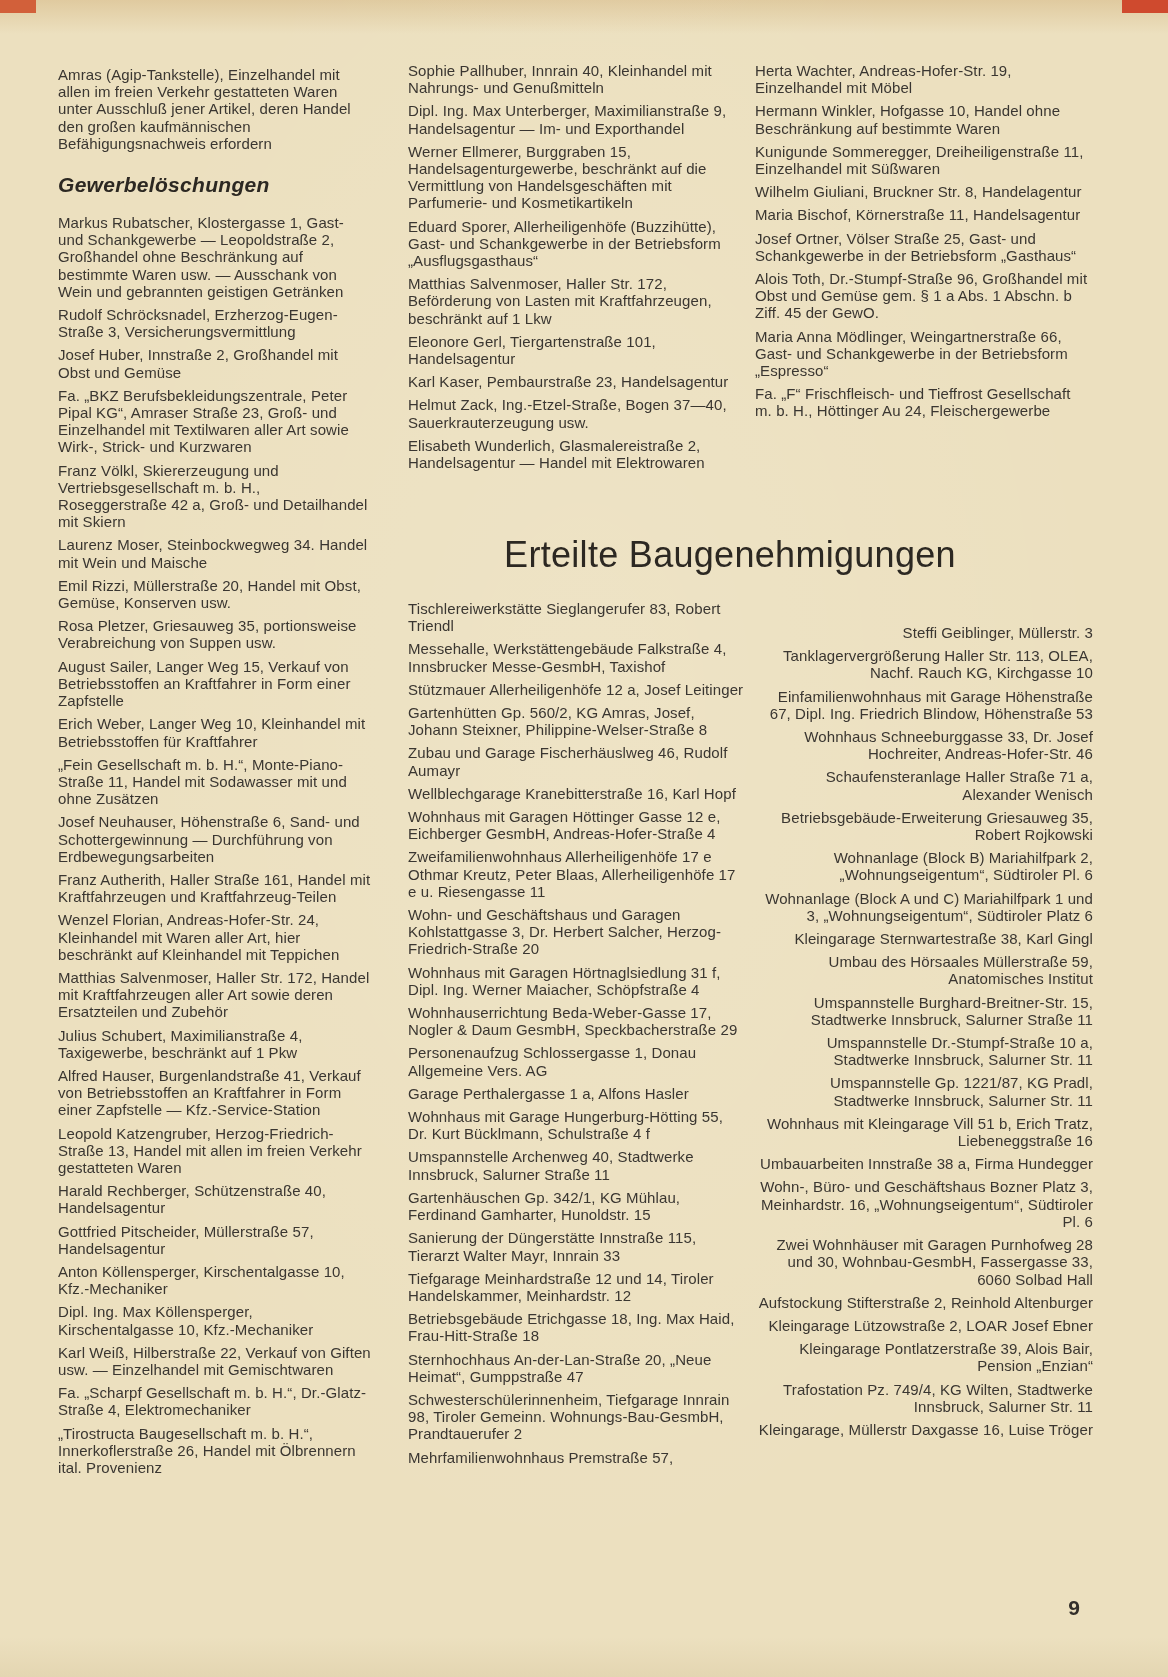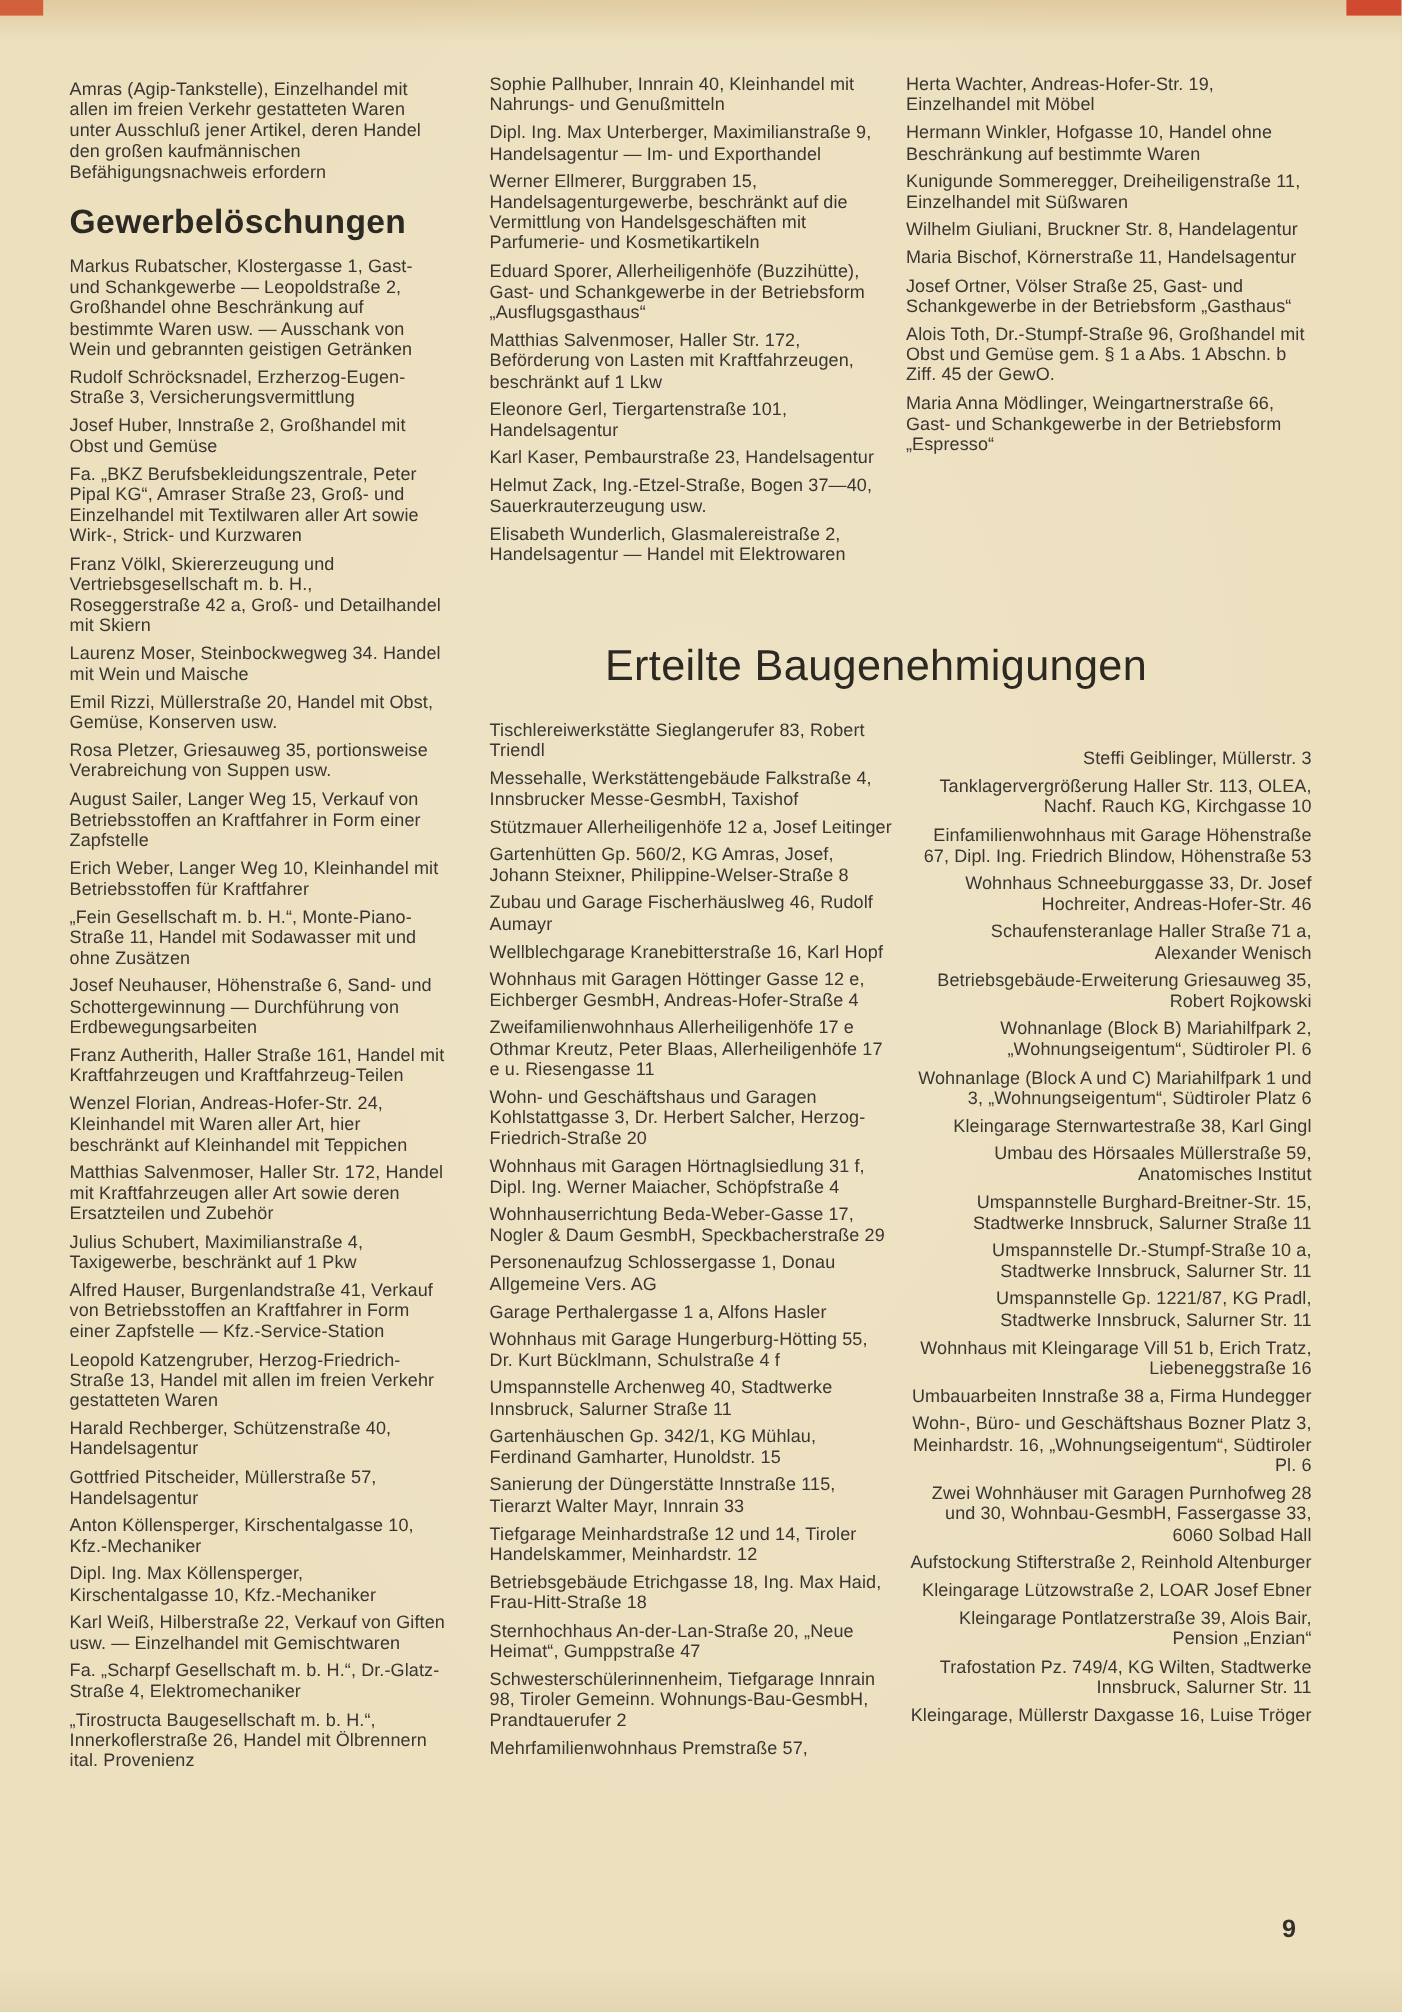--- a/index.html
+++ b/index.html
@@ -27,22 +27,22 @@
     letter-spacing:0.1px;
     color:#3a3631;
   }
   .col-left{left:58px;top:66px;width:314px;}
   .col-mid-top{left:408px;top:62px;width:332px;}
   .col-right-top{left:755px;top:62px;width:336px;}
   .col-mid-bottom{left:408px;top:600px;width:338px;}
   .col-right-bottom{left:755px;top:624px;width:338px;text-align:right;}
   h1.h1{
     margin:16px 0 13px 0;
-    font-size:28px;line-height:33px;font-weight:bold;
-    color:#2c2822;letter-spacing:0.3px;
+    font-size:21px;line-height:33px;font-weight:bold;
+    color:#2c2822;letter-spacing:0.3px;font-style:italic;
   }
   h1.h2{
     position:absolute;left:388px;top:536px;width:684px;
     margin:0;text-align:center;
     font-size:36px;line-height:38px;font-weight:normal;
     color:#2c2822;letter-spacing:0.3px;
   }
   .pagenum{
     position:absolute;left:1040px;top:1596px;width:40px;
     font-size:21px;font-weight:bold;color:#332f2a;text-align:right;
@@ -102,20 +102,21 @@
 
   <div class="col col-right-top">
       <p class="entry">Herta Wachter, Andreas-Hofer-Str. 19, Einzelhandel mit Möbel</p>
       <p class="entry">Hermann Winkler, Hofgasse 10, Handel ohne Beschränkung auf bestimmte Waren</p>
       <p class="entry">Kunigunde Sommeregger, Dreiheiligenstraße 11, Einzelhandel mit Süßwaren</p>
       <p class="entry">Wilhelm Giuliani, Bruckner Str. 8, Handelagentur</p>
       <p class="entry">Maria Bischof, Körnerstraße 11, Handelsagentur</p>
       <p class="entry">Josef Ortner, Völser Straße 25, Gast- und Schankgewerbe in der Betriebsform „Gasthaus“</p>
       <p class="entry">Alois Toth, Dr.-Stumpf-Straße 96, Großhandel mit Obst und Gemüse gem. § 1 a Abs. 1 Abschn. b Ziff. 45 der GewO.</p>
       <p class="entry">Maria Anna Mödlinger, Weingartnerstraße 66, Gast- und Schankgewerbe in der Betriebsform „Espresso“</p>
+      <p class="entry">Fa. „F“ Frischfleisch- und Tieffrost Gesellschaft m. b. H., Höttinger Au 24, Fleischergewerbe</p>
     </div>
 
   <h1 class="h2">Erteilte Baugenehmigungen</h1>
 
   <div class="col col-mid-bottom">
       <p class="entry">Tischlereiwerkstätte Sieglangerufer 83, Robert Triendl</p>
       <p class="entry">Messehalle, Werkstättengebäude Falkstraße 4, Innsbrucker Messe-GesmbH, Taxishof</p>
       <p class="entry">Stützmauer Allerheiligenhöfe 12 a, Josef Leitinger</p>
       <p class="entry">Gartenhütten Gp. 560/2, KG Amras, Josef, Johann Steixner, Philippine-Welser-Straße 8</p>
       <p class="entry">Zubau und Garage Fischerhäuslweg 46, Rudolf Aumayr</p>

